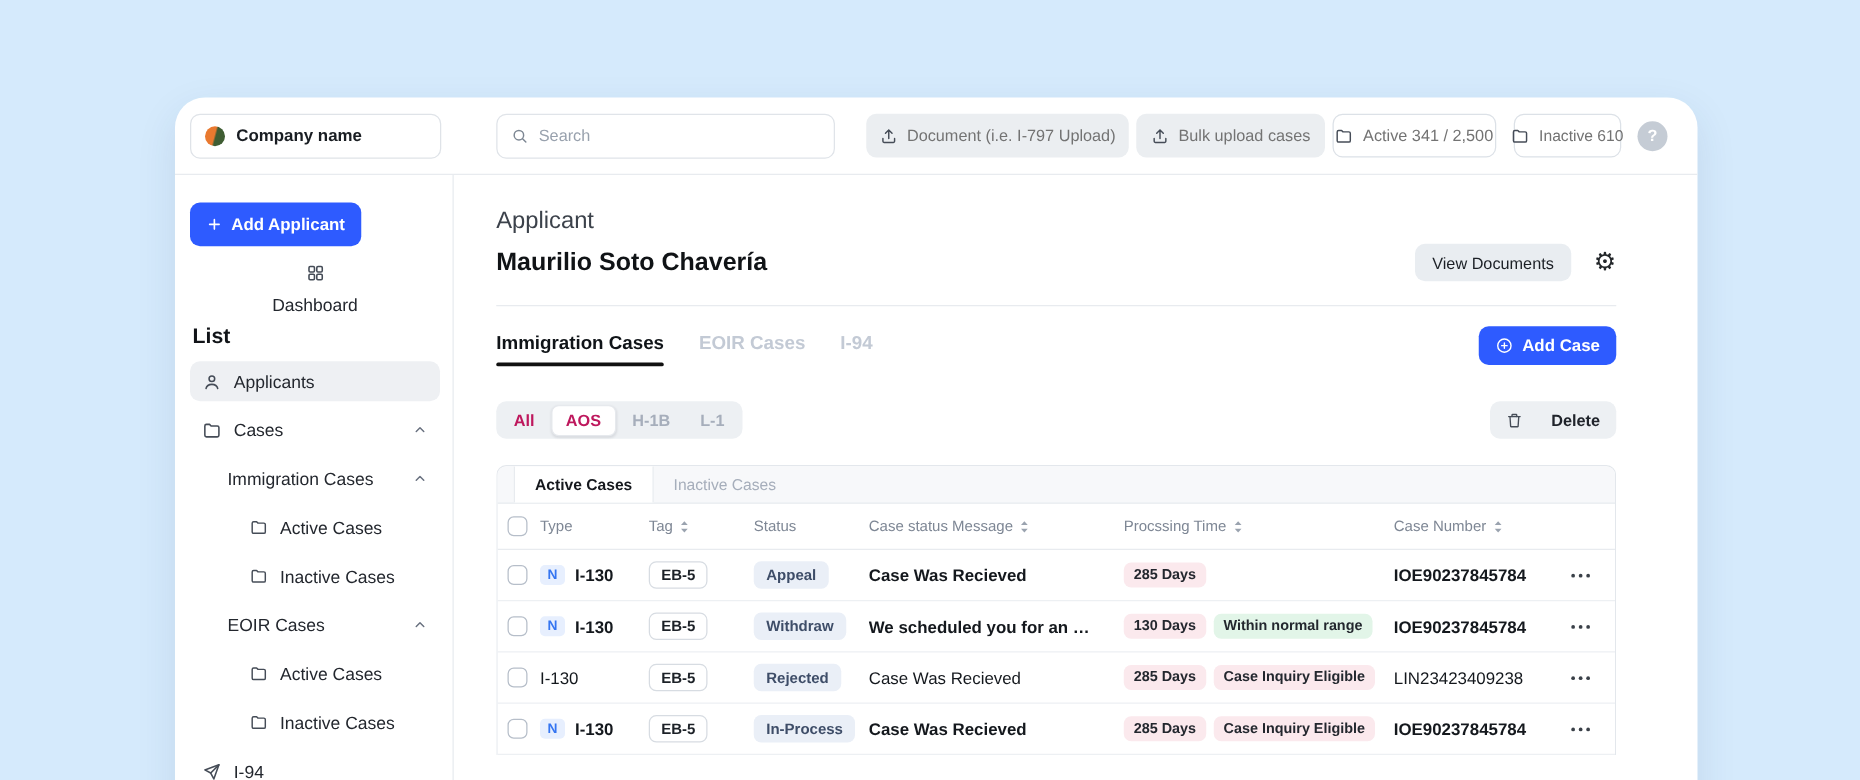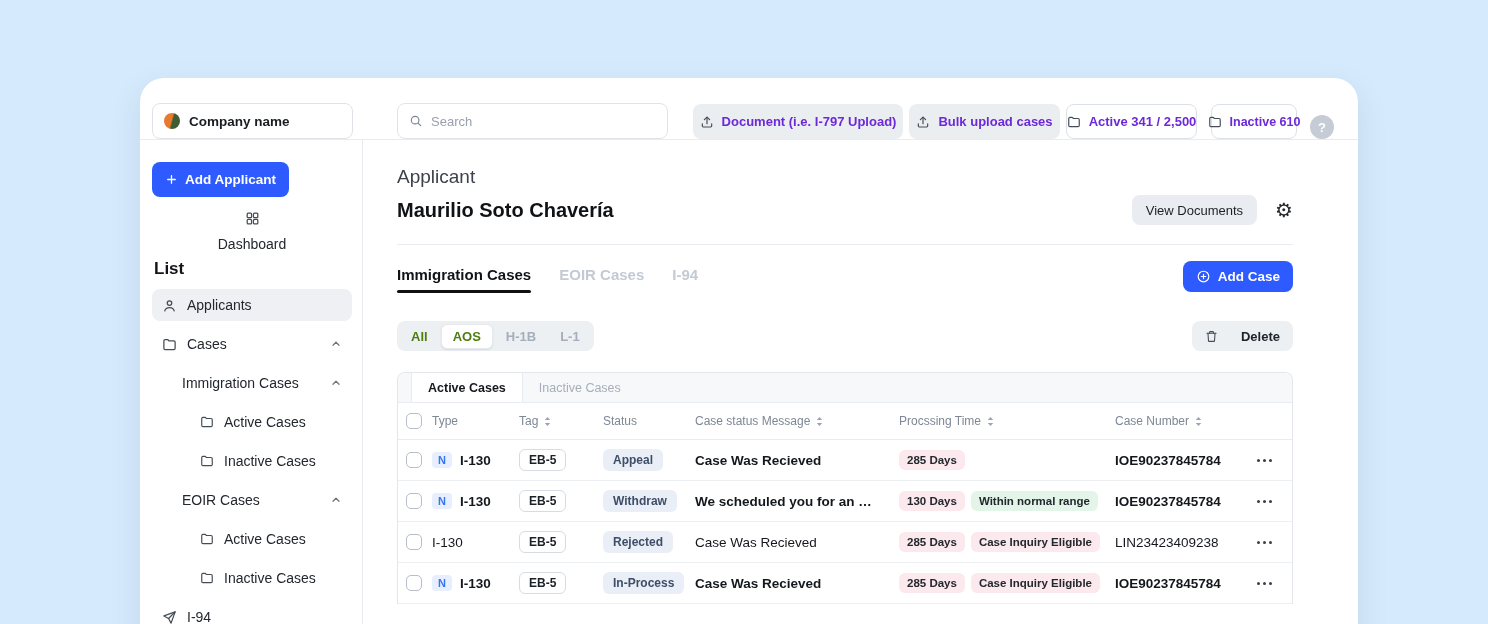--- a/index.html
+++ b/index.html
@@ -10,27 +10,27 @@
     color:#14181d;
     position:relative;
   }
   .card {
     position:absolute; left:140px; top:78px; width:1218px; height:570px;
     background:#fff; border-radius:24px 24px 0 0;
     box-shadow:0 12px 32px rgba(30,60,100,.10);
     display:flex; flex-direction:column;
   }
   
-  .topbar { height:62px; flex:0 0 62px; display:flex; align-items:flex-end; padding:0 24px 0 12px; border-bottom:1px solid #e8ebef; }
+  .topbar { height:62px; flex:0 0 62px; display:flex; align-items:center; padding:0 24px 0 12px; border-bottom:1px solid #e8ebef; }
   .company-pill { width:201px; height:36px; border:1px solid #dfe3e8; border-radius:8px; display:flex; align-items:center; gap:9px; padding:0 11px; font-size:13.5px; font-weight:700; color:#191d22; background:#fff; }
   .logo-dot { width:16px; height:16px; border-radius:50%; background:linear-gradient(105deg,#e9792f 46%,#3f5d33 54%); flex:0 0 16px; }
   .searchbox { margin-left:44px; width:271px; height:36px; border:1px solid #e0e4e9; border-radius:8px; display:flex; align-items:center; gap:8px; padding:0 11px; background:#fff; }
   .searchbox input { border:none; outline:none; flex:1; font-size:13px; color:#14181d; font-family:inherit; background:transparent; }
   .searchbox input::placeholder { color:#98a1ad; }
-  .tb-btn { height:35px; border:none; border-radius:8px; display:flex; align-items:center; gap:8px; font-size:13px; font-weight:700; color:#6d28d9; cursor:pointer; font-family:inherit; background:#ebeef1; padding:0 14px; white-space:nowrap; }
+  .tb-btn { height:35px; border:none; border-radius:8px; display:flex; align-items:center; gap:8px; font-size:13px; font-weight:400; color:#737373; cursor:pointer; font-family:inherit; background:#ebeef1; padding:0 14px; white-space:nowrap; }
   .tb-btn.gray1 { margin-left:25px; width:210px; justify-content:center; }
   .tb-btn.gray2 { margin-left:6px; width:151px; justify-content:center; }
   .tb-btn.outline { background:#fff; border:1px solid #dce1e7; justify-content:center; }
   .tb-btn.o1 { margin-left:6px; width:131px; }
   .tb-btn.o2 { margin-left:14px; width:86px; font-size:12.5px; padding:0 10px; }
   .help-circle { margin-left:13px; width:24px; height:24px; border-radius:50%; background:#c5ccd5; color:#fff; font-size:13px; font-weight:700; display:flex; align-items:center; justify-content:center; cursor:pointer; }
   
   .body { flex:1; display:flex; min-height:0; }
   .sidebar { width:223px; flex:0 0 223px; border-right:1px solid #e8ebef; padding:22px 10px 0 12px; }
   .add-applicant { width:137px; height:35px; background:#2e5bff; color:#fff; border:none; border-radius:8px; font-size:13.5px; font-weight:600; display:flex; align-items:center; justify-content:center; gap:7px; cursor:pointer; font-family:inherit; }
@@ -59,21 +59,21 @@
   .tabs-row { display:flex; align-items:center; margin-top:16px; }
   .ctab { font-size:15px; font-weight:700; padding-bottom:10px; position:relative; cursor:pointer; margin-right:28px; }
   .ctab.active { color:#101418; }
   .ctab.active::after { content:""; position:absolute; left:0; right:0; bottom:0; height:3px; background:#111; border-radius:2px; }
   .ctab.inactive { color:#c3cad5; font-weight:600; }
   .tabs-row .sp { flex:1; }
   .add-case { height:31px; background:#2e5bff; color:#fff; border:none; border-radius:8px; padding:0 13px; font-size:13.5px; font-weight:600; display:flex; align-items:center; gap:7px; cursor:pointer; font-family:inherit; margin-bottom:6px; }
   
   .filter-row { display:flex; align-items:center; margin-top:23px; }
   .chip-group { background:#edf0f3; border-radius:8px; padding:3px; display:flex; align-items:center; gap:2px; height:30px; }
-  .fchip { font-size:13px; font-weight:600; padding:4px 11px; border-radius:6px; cursor:pointer; color:#4d7c0f; }
+  .fchip { font-size:13px; font-weight:600; padding:4px 11px; border-radius:6px; cursor:pointer; color:#be185d; }
   .fchip.sel { background:#fff; box-shadow:0 1px 2px rgba(16,24,40,.10); border:1px solid #e6e9ed; font-weight:700; }
   .fchip.dim { color:#a6aebb; }
   .filter-row .sp { flex:1; }
   .delete-btn { height:30px; background:#edf0f3; border:none; border-radius:8px; padding:0 13px; display:flex; align-items:center; gap:23px; font-size:13px; font-weight:600; color:#20242b; cursor:pointer; font-family:inherit; }
   
   .table { margin-top:21px; border:1px solid #e3e7ec; border-bottom:none; border-radius:8px 8px 0 0; overflow:hidden; background:#fff; }
   .t-strip { height:30px; background:#f7f8fa; display:flex; align-items:stretch; border-bottom:1px solid #e8ebef; }
   .t-tab { display:flex; align-items:center; padding:0 16px; font-size:12.5px; cursor:pointer; }
   .t-tab.on { background:#fff; color:#15181d; font-weight:600; margin-left:13px; border-left:1px solid #e8ebef; border-right:1px solid #e8ebef; }
   .t-tab.off { color:#a6aebb; font-weight:500; }

